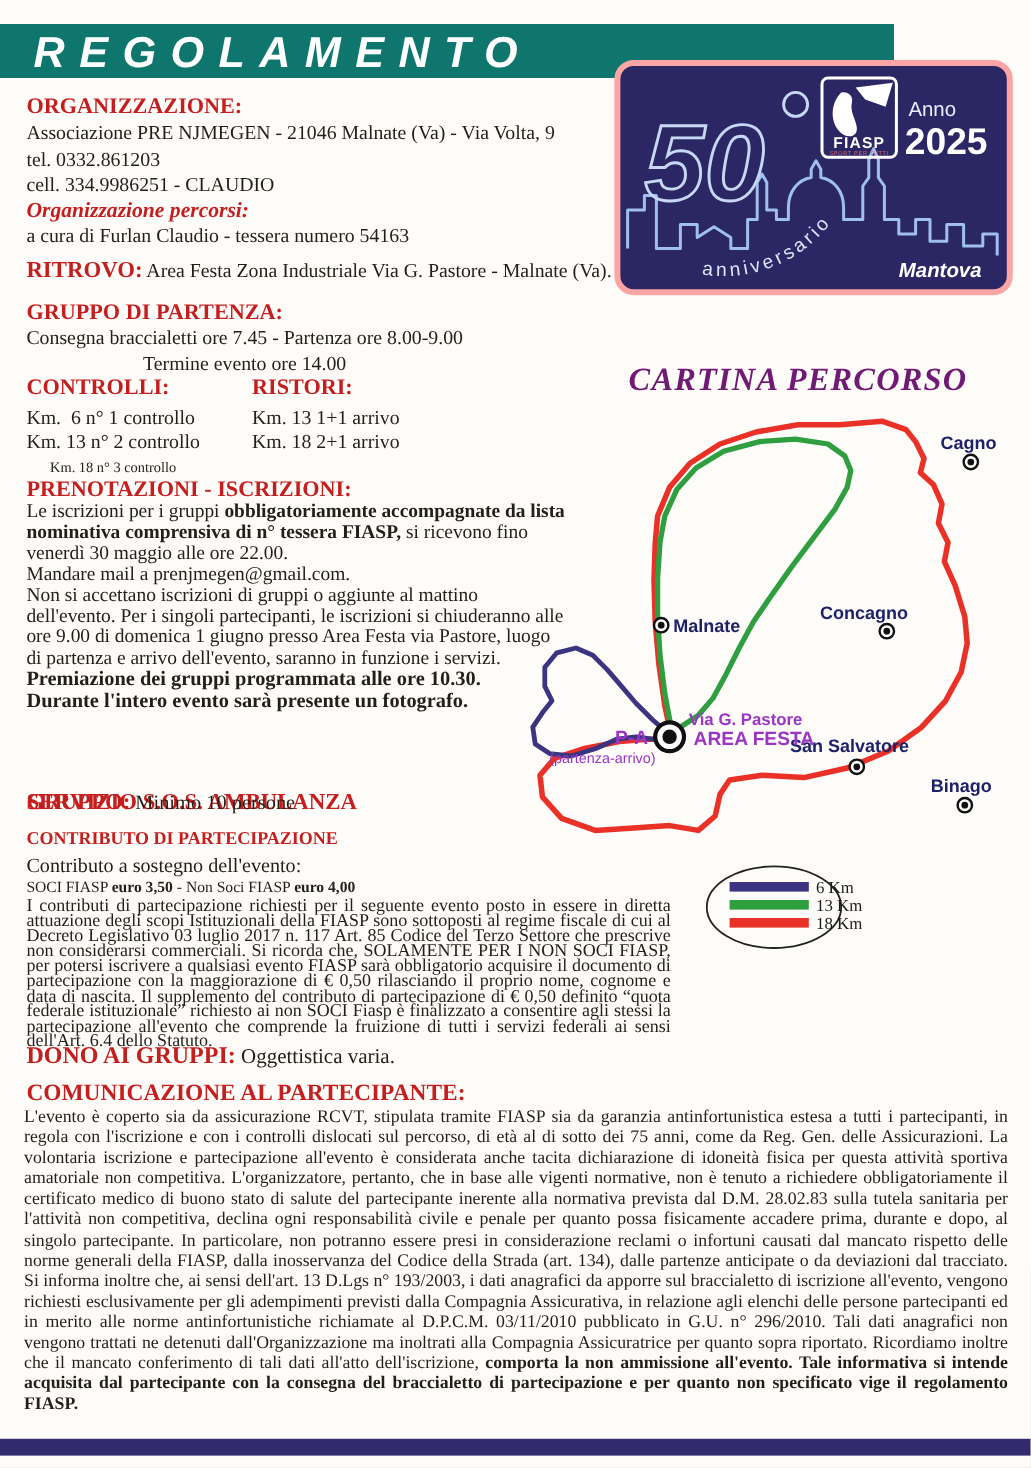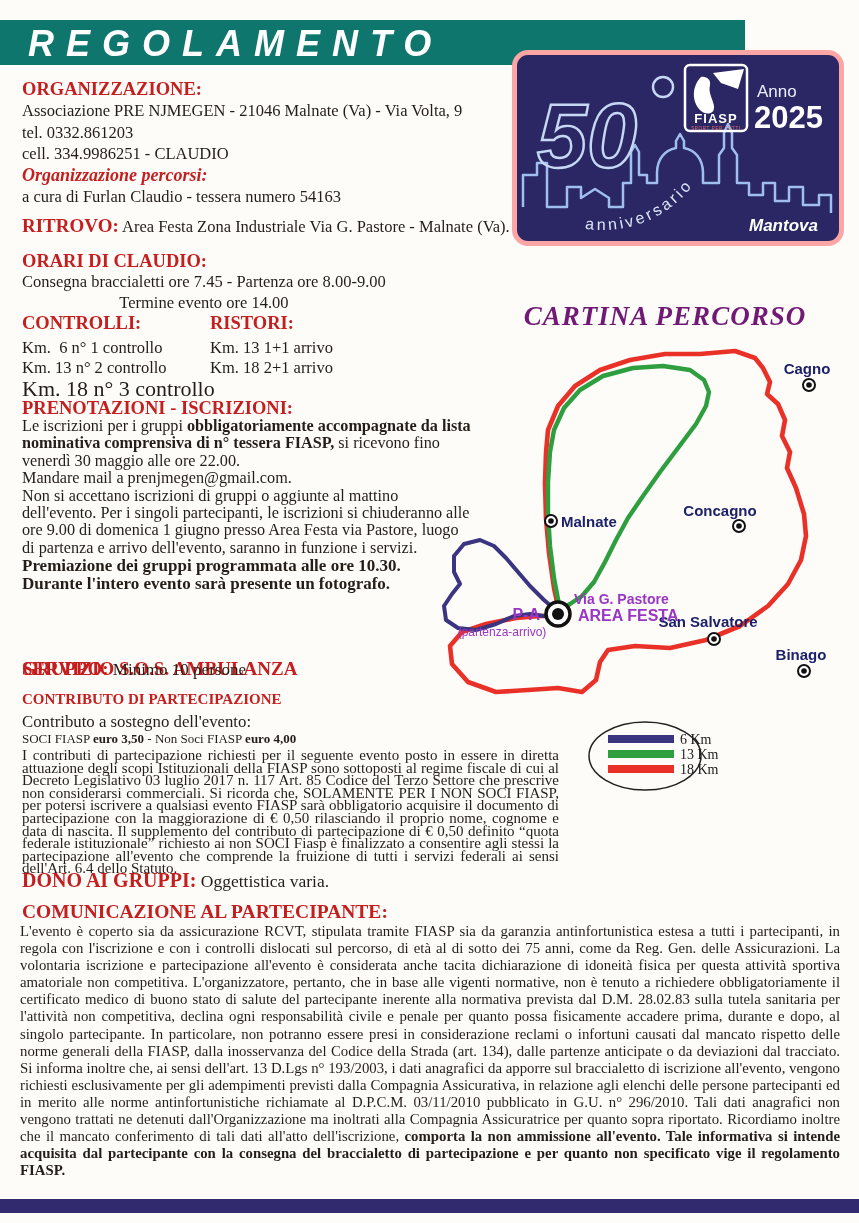--- a/index.html
+++ b/index.html
@@ -71,31 +71,31 @@
     <div class="body-line nowrap">cell. 334.9986251 - CLAUDIO</div>
   </div>
 
   <div class="abs h" style="left:22px;top:165px;font-size:18px;font-style:italic;">Organizzazione percorsi:</div>
   <div class="abs body-line nowrap" style="left:22px;top:186px;">a cura di Furlan Claudio - tessera numero 54163</div>
 
   <div class="abs nowrap" style="left:22px;top:215px;font-size:16.5px;">
     <span class="h" style="font-size:19px;text-align:center;">RITROVO:</span><span> Area Festa Zona Industriale Via G. Pastore - Malnate (Va).</span>
   </div>
 
-  <div class="abs h" style="left:22px;top:251px;font-size:18.5px;">ORARI DI CLAUDIO:</div>
+  <div class="abs h" style="left:22px;top:251px;font-size:18.5px;">GRUPPO DI PARTENZA:</div>
   <div class="abs" style="left:22px;top:272px;">
     <div class="nowrap" style="font-size:16.5px;line-height:20.5px;">Consegna braccialetti ore 7.45 - Partenza ore 8.00-9.00</div>
     <div class="nowrap" style="font-size:16.5px;line-height:20.5px;text-align:center;">Termine evento ore 14.00</div>
   </div>
 
   <div class="abs" style="left:22px;top:313px;">
     <div class="h" style="font-size:18.5px;margin-bottom:4px;">CONTROLLI:</div>
     <div class="nowrap" style="font-size:16.5px;line-height:20.3px;">Km.&nbsp;&nbsp;6 n° 1 controllo</div>
     <div class="nowrap" style="font-size:16.5px;line-height:20.3px;">Km. 13 n° 2 controllo</div>
-    <div class="nowrap" style="font-size:22px;line-height:20.3px;">Km. 18 n° 3 controllo</div>
+    <div class="nowrap" style="font-size:12px;line-height:20.3px;text-align:center;">Km. 18 n° 3 controllo</div>
   </div>
 
   <div class="abs" style="left:210px;top:313px;">
     <div class="h" style="font-size:18.5px;margin-bottom:4px;">RISTORI:</div>
     <div class="nowrap" style="font-size:16.5px;line-height:20.3px;">Km. 13 1+1 arrivo</div>
     <div class="nowrap" style="font-size:16.5px;line-height:20.3px;">Km. 18 2+1 arrivo</div>
   </div>
 
   <div class="abs h" style="left:22px;top:398px;font-size:18.5px;">PRENOTAZIONI - ISCRIZIONI:</div>
   <div class="abs" style="left:22px;top:418px;width:452px;font-size:16.2px;line-height:17.4px;">

